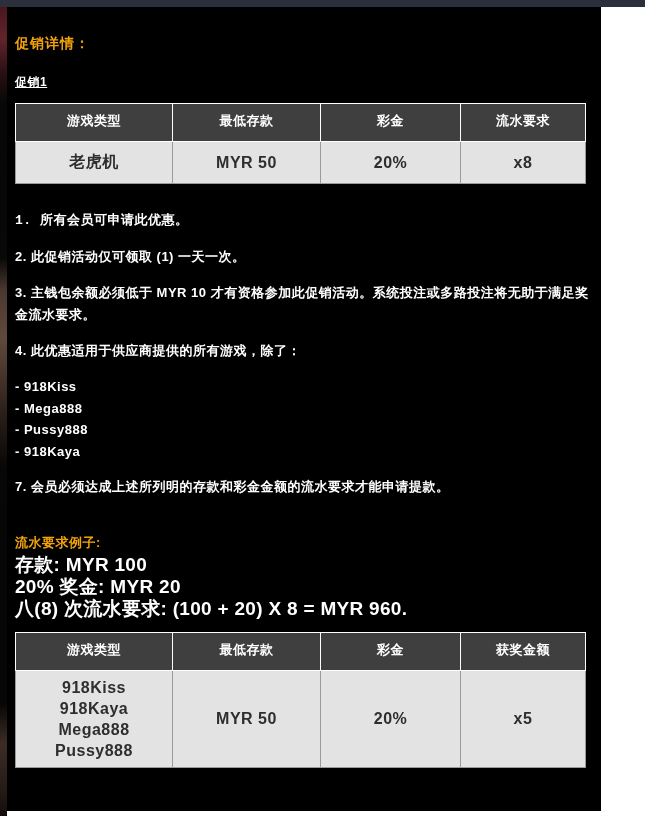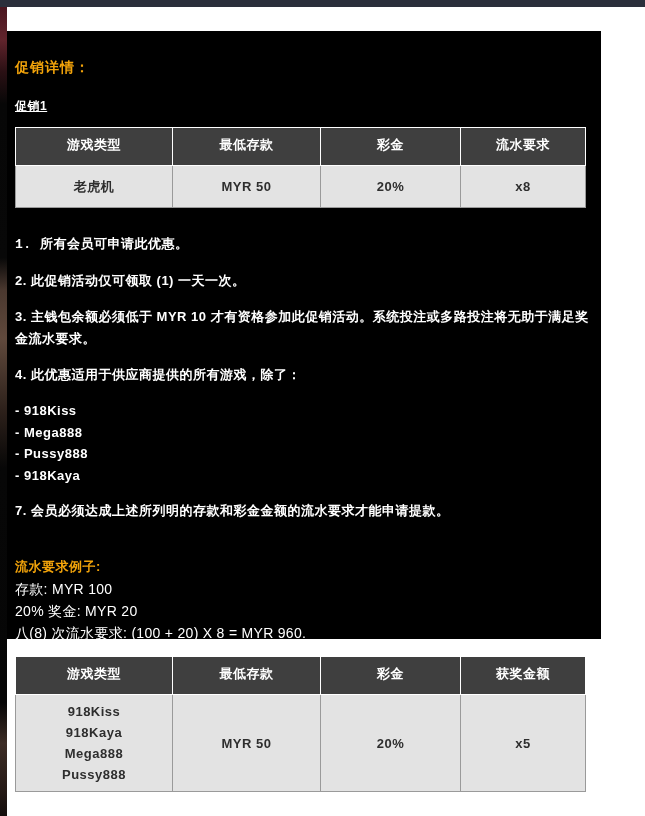--- a/index.html
+++ b/index.html
@@ -14,24 +14,23 @@
     background:#2b2f3b;
   }
   .left-strip {
     position:absolute; top:7px; left:0; width:7px; height:809px;
     background:linear-gradient(180deg,
       #4a1620 0%, #61242c 4%, #2a1014 8%, #070707 12%,
       #080808 31%, #4a382f 35%, #60493c 41%, #2c201a 50%,
       #070707 57%, #060606 86%, #3c2c25 91%, #251a16 97%, #140e0c 100%);
   }
   .content {
-    position:absolute; top:7px; left:7px; width:594px; height:608px;
+    position:absolute; top:7px; left:7px; width:594px; height:804px;
     background:#000000; color:#ffffff;
     padding:28px 9px 0 8px;
-    margin-top:24px;
   }
   .page-title {
     margin:0; font-size:14px; font-weight:bold; color:#f2a30a;
     letter-spacing:1px;
   }
   .promo-heading {
     margin:21px 0 0 0; font-size:12px; font-weight:bold; color:#ffffff;
     text-decoration:underline; letter-spacing:0.5px;
   }
   .promo-heading.second { margin-top:34px; }
@@ -45,42 +44,42 @@
   table.promo-table col.c4 { width:125px; }
   table.promo-table th {
     background:#3f3f3f; color:#ffffff; border:1px solid #ffffff;
     height:38px; vertical-align:top; padding-top:8px;
     font-size:13px; font-weight:bold; letter-spacing:0.5px; text-align:center;
   }
   table.promo-table td {
     background:#e3e3e3; color:#2e2e2e; border:1px solid #9a9a9a;
     border-top:1px solid #ffffff;
     text-align:center; vertical-align:middle;
-    font-size:13px; font-weight:bold; letter-spacing:0.5px;
+    font-size:16px; font-weight:bold; letter-spacing:0.5px;
     height:42px; padding:4px 2px;
   }
   table.promo-table.t2 td { padding:6px 2px; }
   .game-cell-line { line-height:21px; }
   p.term {
     margin:14px 0 0 0; font-size:13px; font-weight:bold;
     line-height:22px; letter-spacing:0.5px; color:#ffffff;
   }
   p.term.first { margin-top:26px;font-family:Liberation Mono, monospace; }
   .games-list { margin-top:14px; }
   .games-list .game-line {
     font-size:13px; font-weight:bold; line-height:21.5px;
     letter-spacing:0.5px; color:#ffffff;
   }
   .example-block { margin-top:34px; }
   .example-heading {
     margin:0; font-size:13px; font-weight:bold; color:#f2a30a;
     line-height:22px; letter-spacing:0.5px;
   }
   .example-line {
-    font-size:14px; font-weight:normal; line-height:22px;
+    font-size:19px; font-weight:bold; line-height:22px;
     letter-spacing:0.3px; color:#ffffff;
   }
 </style>
 </head>
 <body>
 
 <div class="topbar"></div>
 <div class="left-strip"></div>
 
 <div class="content">

